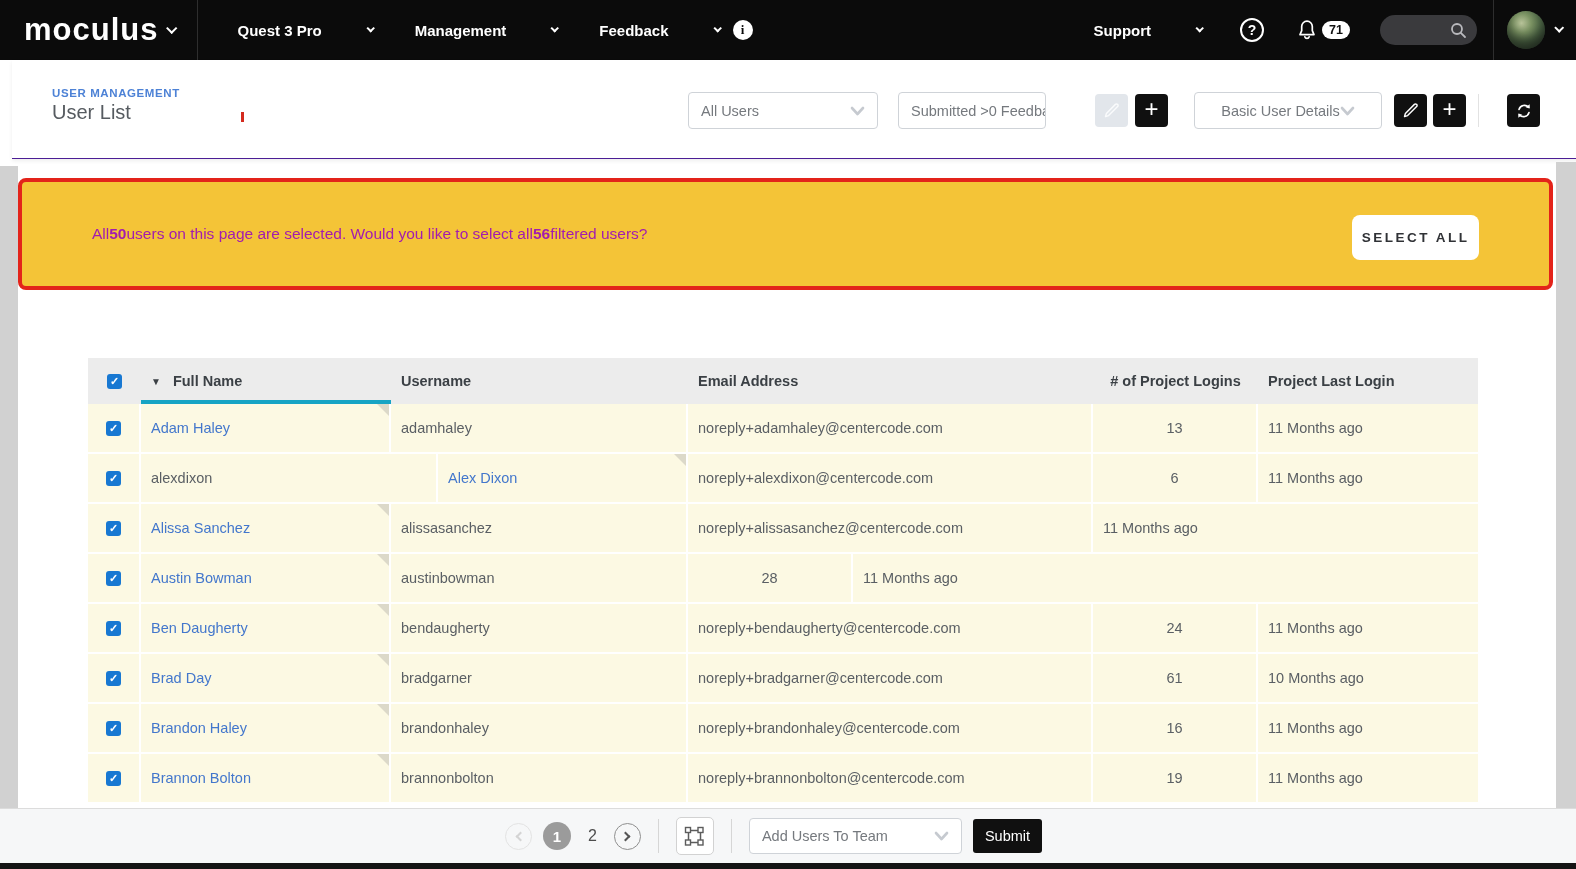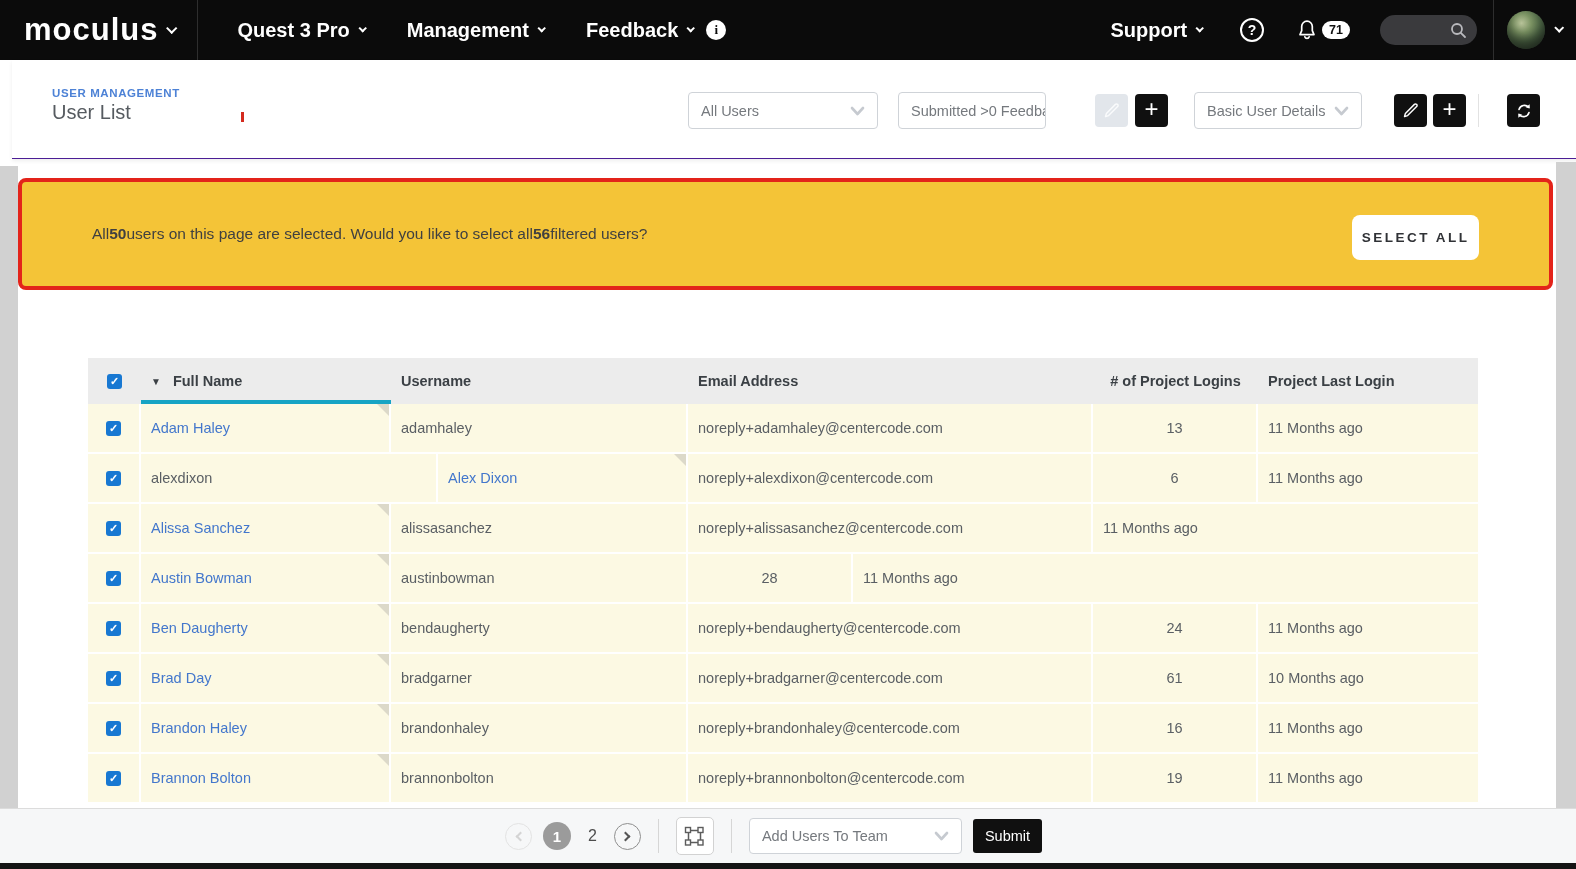--- a/index.html
+++ b/index.html
@@ -10,22 +10,22 @@
   
   .topnav { position:absolute; left:0; top:0; width:1576px; height:60px;
             background:#0b0b0b; display:flex; align-items:center; color:#fff; }
   .logo-wrap { display:flex; align-items:center; padding-left:24px; cursor:pointer; }
   .logo { font-size:31px; font-weight:700; letter-spacing:1px; color:#fff; }
   .chev { display:inline-block; width:8px; height:8px;
           border-right:2px solid currentColor; border-bottom:2px solid currentColor;
           transform:rotate(45deg) translateY(-1px); margin-left:9px; margin-bottom:3px; }
   .nav-divider { width:1px; height:60px; background:#2e2e2e; margin-left:22px; }
   .nav-items { display:flex; align-items:center; margin-left:18px; }
-  .nav-item { display:flex; align-items:center; font-size:20px; font-weight:600;
-              color:#fff; padding:0 21px; cursor:pointer; }
+  .nav-item { display:flex; align-items:center; font-size:15px; font-weight:600;
+              color:#fff; padding:0 21px; cursor:pointer;gap:36px; }
   .info-icon { width:20px; height:20px; border-radius:50%; background:#fff; color:#0b0b0b;
                font-weight:800; font-size:13px; display:flex; align-items:center;
                justify-content:center; margin-left:-8px; font-family:"Liberation Serif", serif; }
   .nav-right { margin-left:auto; display:flex; align-items:center; padding-right:14px; }
   .help-icon { width:24px; height:24px; border-radius:50%; border:2px solid #fff;
                display:flex; align-items:center; justify-content:center;
                font-size:14px; font-weight:700; margin-left:38px; cursor:pointer; }
   .bell-wrap { display:flex; align-items:center; margin-left:32px; cursor:pointer; }
   .badge { background:#ffffff; color:#111; font-size:12.5px; font-weight:700;
            border-radius:10px; padding:2px 7px; margin-left:4px; }
@@ -47,38 +47,38 @@
   .page-title { position:absolute; left:40px; top:41px; font-size:20px; font-weight:400;
                 color:#565b60; }
   .red-caret { position:absolute; left:229px; top:52px; width:3px; height:10px; background:#d42a1e; }
 
   .toolbar { position:absolute; right:0; top:32px; left:0; height:37px; }
   .selectbox { position:absolute; height:37px; background:#fff; border:1px solid #cfd3d8;
                border-radius:4px; display:flex; align-items:center; justify-content:space-between;
                padding:0 12px; font-size:14.5px; color:#75797e; cursor:pointer; white-space:nowrap; overflow:hidden; }
   .sel-1 { left:676px; width:190px; }
   .sel-2 { left:886px; width:148px; }
-  .sel-3 { left:1182px; width:168px; }
+  .sel-3 { left:1182px; width:188px;justify-content:center; }
   .icon-btn { position:absolute; top:2px; width:33px; height:33px; border-radius:4px;
               display:flex; align-items:center; justify-content:center; cursor:pointer; border:none; }
   .btn-black { background:#101010; color:#fff; }
   .btn-disabled { background:#e2e6eb; cursor:default; }
   .plus-glyph { font-size:24px; font-weight:400; line-height:1; color:#fff; margin-top:-3px; }
   .tool-sep { position:absolute; left:1466px; top:2px; width:1px; height:33px; background:#e2e2e2; }
 
   
   .gutter { position:absolute; background:#d1d1d1; }
   .gutter.left { left:0; top:166px; width:18px; height:642px; }
   .gutter.right { left:1556px; top:162px; width:20px; height:646px; }
 
   
   .banner { position:absolute; left:18px; top:178px; width:1535px; height:112px;
             background:#f4c437; border:4px solid #e3231a; border-radius:8px; }
   .banner-text { position:absolute; left:70px; top:0; height:100%; display:flex;
-                 align-items:center; font-size:15.5px; color:#404040; }
+                 align-items:center; font-size:15.5px; color:#a21caf; }
   .banner-text b { font-weight:700; }
   .select-all-btn { position:absolute; right:70px; top:33px; width:127px; height:45px;
                     background:#fff; border:none; border-radius:8px; font-size:13.5px;
                     font-weight:700; letter-spacing:2.5px; color:#303236; cursor:pointer;
                     font-family:"Liberation Sans", sans-serif; }
 
   
   .table { position:absolute; left:88px; top:358px; width:1390px; }
   .thead { position:relative; display:flex; align-items:center; height:46px;
            background:#ececec; font-size:14.5px; font-weight:700; color:#3b4045; }

